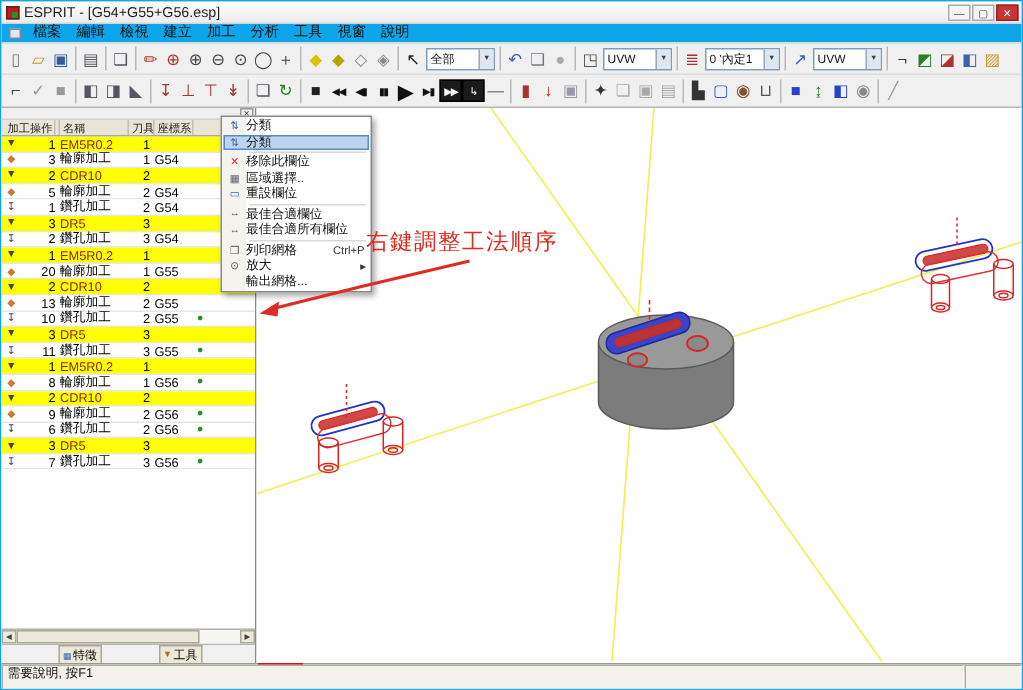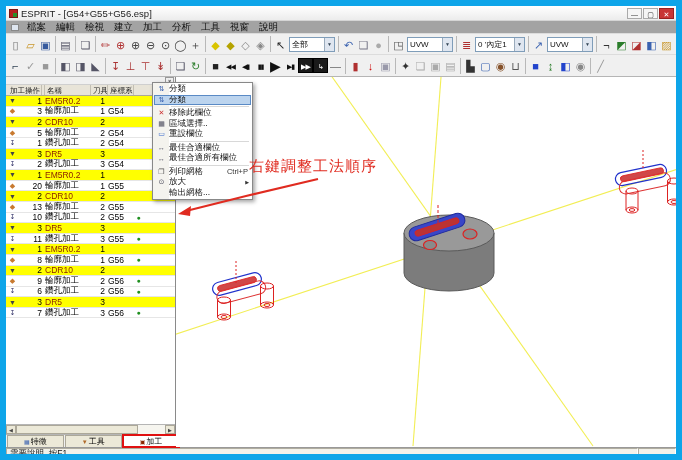--- a/index.html
+++ b/index.html
@@ -1,26 +1,26 @@
 <!DOCTYPE html>
 <html><head>
 <meta charset="utf-8">
 <style>
   html,body{margin:0;padding:0;background:#d8d8d8;font-family:"Liberation Sans",sans-serif;}
   *{box-sizing:border-box;}
-  .window{width:682px;height:460px;background:#f0f0f0;border:6px solid #0ea5e9;position:relative;overflow:hidden;}
+  .window{width:682px;height:460px;background:#f0f0f0;border:1px solid #0ea5e9;position:relative;overflow:hidden;}
   
   .titlebar{height:15px;background:linear-gradient(#ffffff,#ececec);display:flex;align-items:center;padding:0 2px;border-bottom:1px solid #d5d5d5;}
   .appicon{width:9px;height:9px;background:#b52222;border:1px solid #7a1515;margin:0 3px 0 1px;position:relative;}
   .appicon::after{content:"";position:absolute;right:0;bottom:0;width:4px;height:4px;background:#2a8f2a;}
   .wtitle{font-size:9.5px;color:#222;flex:1;white-space:nowrap;overflow:hidden;}
   .wbtn{width:15px;height:11px;font-size:7px;line-height:11px;text-align:center;color:#333;border:1px solid #aaa;background:#f5f5f5;margin-left:1px;}
   .wbtn.close{background:#c83535;color:#fff;border-color:#9a2020;}
   
-  .menubar{height:13px;background:#a3a3a3;display:flex;align-items:center;border-bottom:1px solid #dcdcdc;padding-left:2px;}
+  .menubar{height:13px;background:#0ea5e9;display:flex;align-items:center;border-bottom:1px solid #dcdcdc;padding-left:2px;}
   .mdiicon{width:8px;height:7px;border:1px solid #888;background:#dfe6f0;margin:0 3px;}
   .mitem{font-size:9.5px;color:#111;padding:0 5px;line-height:12px;}
   
   .toolbar{display:flex;align-items:center;background:#f0f0f0;padding:0 2px;}
   .tb1{height:21px;border-bottom:1px solid #dcdcdc;}
   .tb2{height:22px;border-bottom:1px solid #b5b5b5;}
   .tbtn{width:15px;height:17px;line-height:17px;text-align:center;font-size:11px;border:1px solid transparent;flex:0 0 auto;overflow:hidden;}
   .tbtn.sm{font-size:7px;letter-spacing:-1px;}
   .tbtn.big{font-size:14px;}
   .tbtn.inv{background:#1a1a1a;border:1px solid #000;height:15px;line-height:15px;}
@@ -47,21 +47,21 @@
   .grow.sel .nm{color:#8b2500;}
   .grow .tl{width:17px;text-align:right;padding-right:3px;flex:0 0 auto;}
   .grow .cd{width:24px;flex:0 0 auto;}
   .grow .bl{width:13px;text-align:center;font-size:7px;color:#1f8f1f;flex:0 0 auto;}
   .gfill{flex:1;background:#fff;}
   .hscroll{height:10px;display:flex;border-top:1px solid #b5b5b5;background:#f2f0e8;}
   .sbtn{width:10px;height:9px;background:#ece9d8;border:1px solid #aca899;font-size:5px;line-height:8px;text-align:center;color:#444;flex:0 0 auto;}
   .strack{flex:1;background:#f6f5ef;position:relative;}
   .sthumb{position:absolute;left:0;top:0;height:9px;width:82%;background:#ece9d8;border:1px solid #aca899;}
   .tabsrow{height:13px;display:flex;align-items:flex-end;background:#f0f0f0;border-top:1px solid #b5b5b5;padding:0 1px;}
-  .tab{height:12px;display:flex;align-items:center;padding:0 16px;border:1px solid #aca899;border-bottom:none;background:#ece9d8;font-size:8px;margin-right:1px;white-space:nowrap;}
+  .tab{height:12px;display:flex;align-items:center;padding:0 2px;border:1px solid #aca899;border-bottom:none;background:#ece9d8;font-size:8px;margin-right:1px;white-space:nowrap;margin-left:37px;}
   .tab .tico{font-size:6px;margin-right:1px;}
   .tab.active{background:#fff;outline:2px solid #e01010;outline-offset:-1px;}
   
   .viewport{flex:1;position:relative;background:#fff;overflow:hidden;}
   
   .cmenu{position:absolute;left:146px;top:5px;width:101px;background:#fff;border:1px solid #888;box-shadow:2px 2px 4px rgba(0,0,0,.35);z-index:40;padding:1px;}
   .cmenu::before{content:"";position:absolute;left:0;top:0;bottom:0;width:16px;background:#f4f3ee;z-index:0;}
   .mi{position:relative;height:10.5px;display:flex;align-items:center;font-size:8.5px;color:#111;z-index:1;}
   .mi .mico{width:15px;text-align:center;font-size:7px;flex:0 0 auto;}
   .mi .mlab{flex:0 0 auto;white-space:nowrap;}

